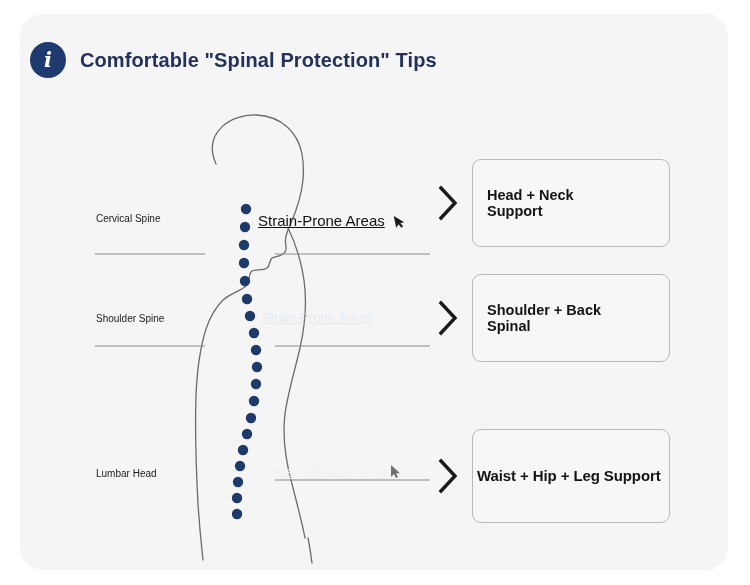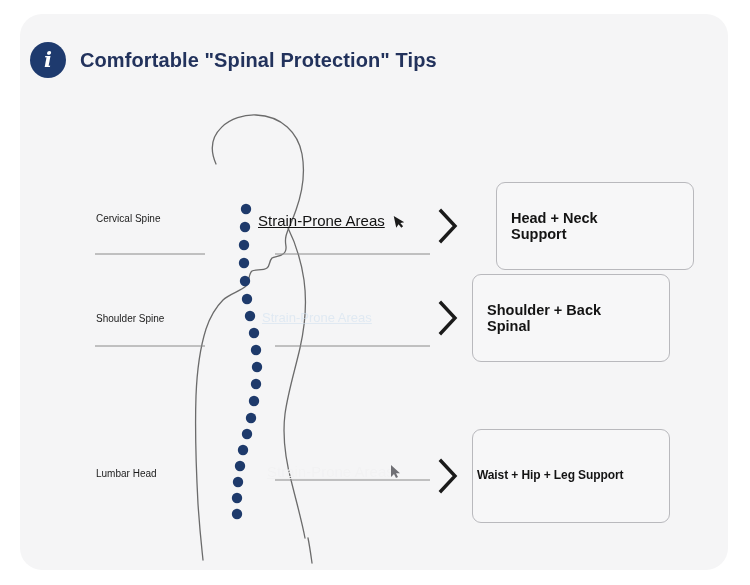--- a/index.html
+++ b/index.html
@@ -124,21 +124,21 @@
   .cursor svg { display:block; width: 11px; height: 15px; }
   .cur-1 { left: 394px; top: 214px; transform: rotate(-12deg); }
   .cur-3 { left: 390px; top: 464px; }
 
   
   .support-row {
     position: absolute;
     display: flex;
     align-items: center;
   }
-  .row-1 { left: 436px; top: 182px; gap: 24px; }
+  .row-1 { left: 436px; top: 159px; }
   .row-2 { left: 436px; top: 274px; }
   .row-3 { left: 436px; top: 429px; }
 
   .chevron {
     width: 26px;
     height: 44px;
     flex: 0 0 auto;
     margin-right: 10px;
     position: relative;
   }
@@ -158,21 +158,21 @@
   .row-3 .support-box { height: 94px; padding: 0 4px 0 4px; }
 
   .support-text {
     font-size: 14.5px;
     font-weight: 700;
     color: #141414;
     line-height: 1.12;
     white-space: pre-line;
   }
   .row-3 .support-text {
-    font-size: 12px;
+    font-size: 15px;
     white-space: nowrap;
     letter-spacing: -0.1px;
   }
 </style>
 </head>
 <body>
 
 <div class="stage">
 
   <div class="card"></div>

